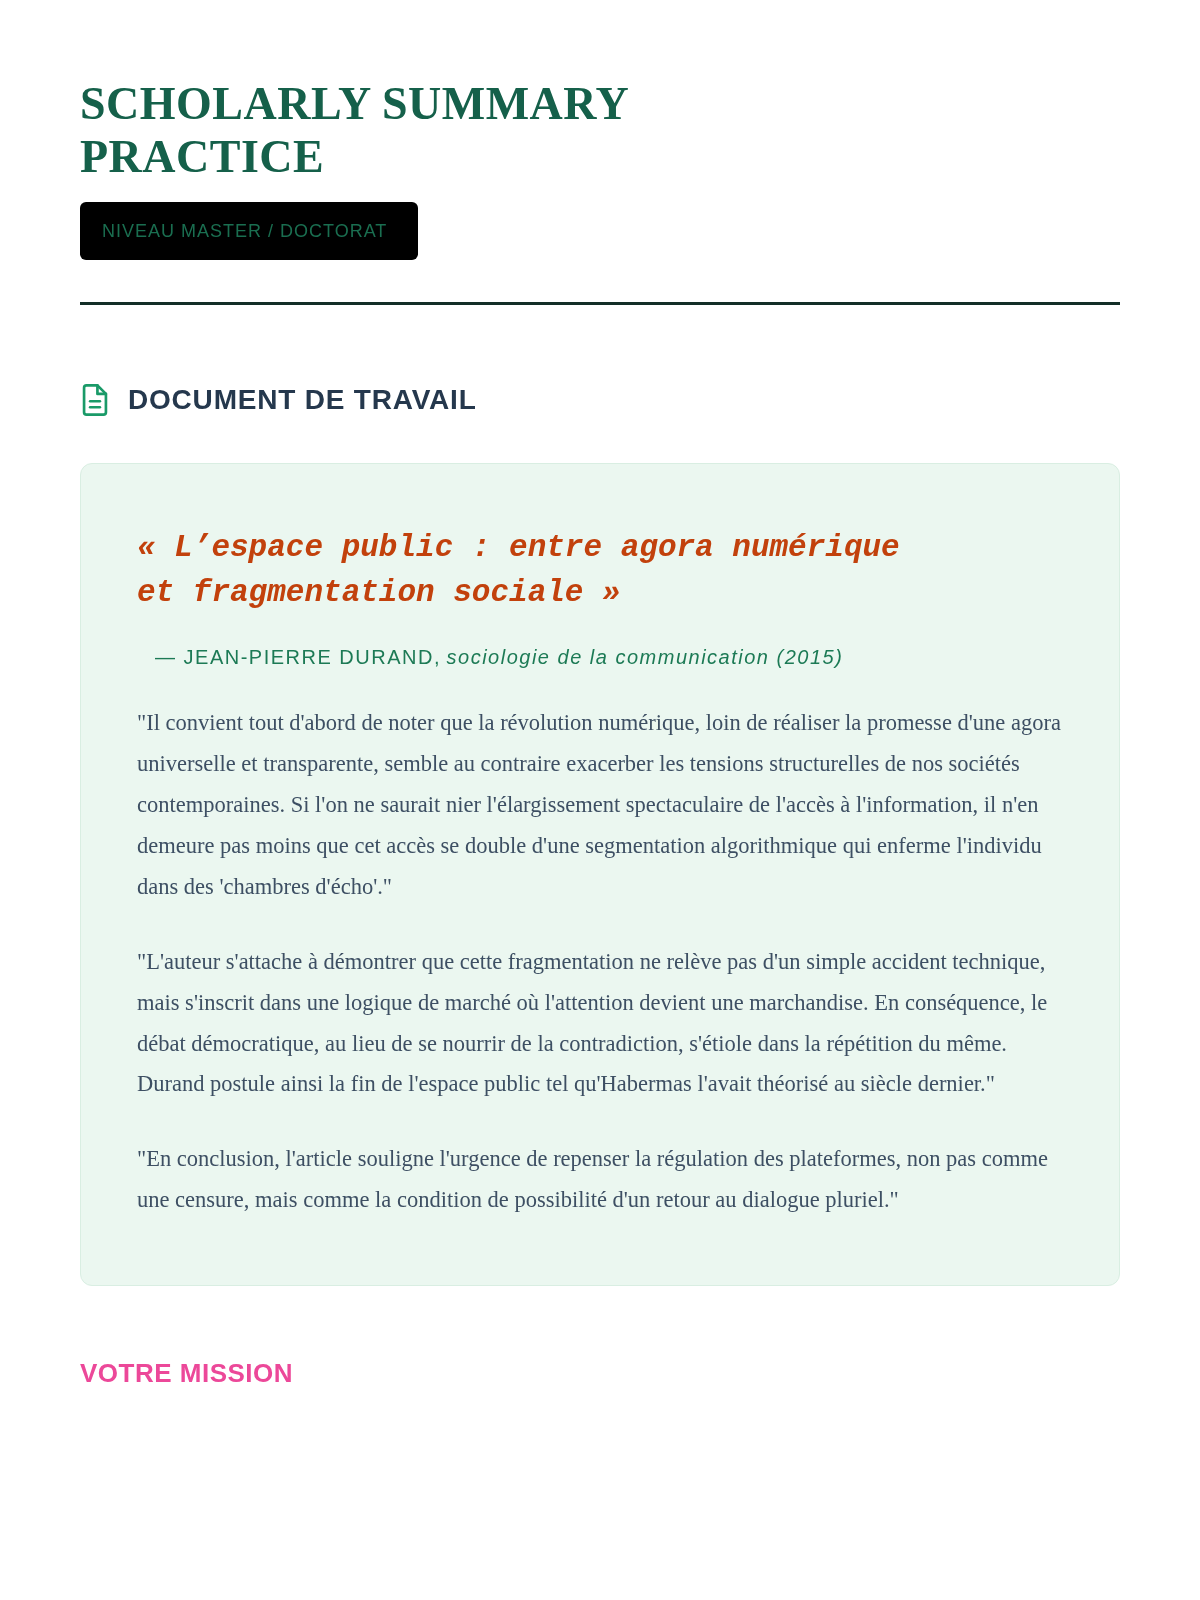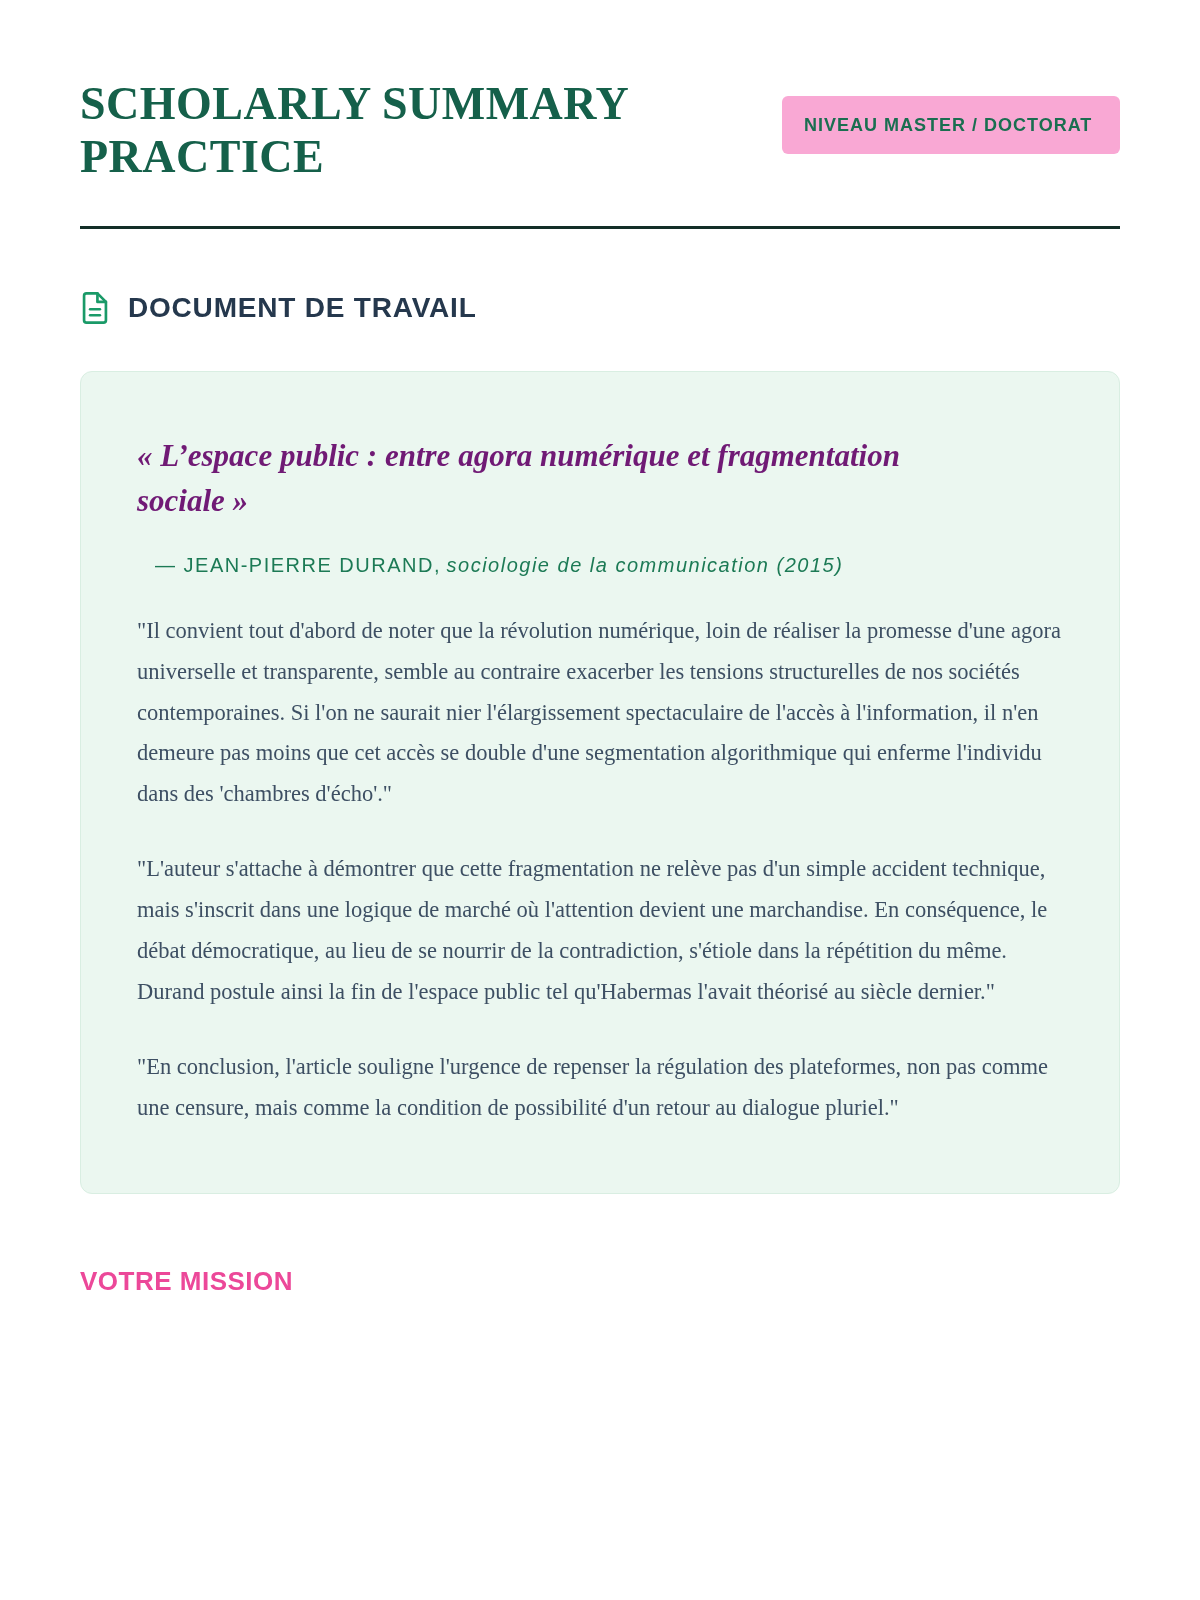--- a/index.html
+++ b/index.html
@@ -15,37 +15,38 @@
     margin: 0 auto;
     background: #ffffff;
     padding: 78px 80px 40px 80px;
   }
 
   
   .header {
     display: flex;
     justify-content: space-between;
     align-items: flex-start;
+    flex-direction: column;
   }
 
   .page-title {
     font-family: "Liberation Serif", "DejaVu Serif", serif;
     font-weight: 700;
     font-size: 46px;
     line-height: 1.15;
     color: #15604a;
     letter-spacing: 0.5px;
     text-transform: uppercase;
     max-width: 560px;
   }
 
   .level-badge {
-    background: #f9a8d4;
+    background: #000000;
     color: #1a6e50;
-    font-weight: 700;
+    font-weight: 400;
     font-size: 18px;
     letter-spacing: 1px;
     text-transform: uppercase;
     padding: 17px 22px;
     border-radius: 6px;
     width: 338px;
     line-height: 1.35;
     margin-top: 18px;
   }
 
@@ -53,21 +54,21 @@
     border: none;
     border-top: 3px solid #132e27;
     margin-top: 42px;
   }
 
   
   .section-heading {
     display: flex;
     align-items: center;
     gap: 18px;
-    margin-top: 62px;
+    margin-top: 78px;
   }
 
   .doc-icon svg { display: block; }
 
   .section-heading-label {
     font-size: 28px;
     font-weight: 700;
     letter-spacing: 0.8px;
     color: #25384d;
     text-transform: uppercase;
@@ -76,26 +77,26 @@
   
   .work-card {
     margin-top: 46px;
     background: #ebf7f0;
     border: 1px solid #d9eee2;
     border-radius: 12px;
     padding: 62px 56px 64px 56px;
   }
 
   .quote-title {
-    font-family: Liberation Serif, serif;
+    font-family: Liberation Mono, monospace;
     font-style: italic;
     font-weight: 700;
     font-size: 31px;
     line-height: 1.45;
-    color: #701a75;
+    color: #c2410c;
     max-width: 800px;
   }
 
   .attribution {
     margin-top: 30px;
     font-size: 20px;
     color: #1c7a55;
   }
 
   .attribution .author-name {

